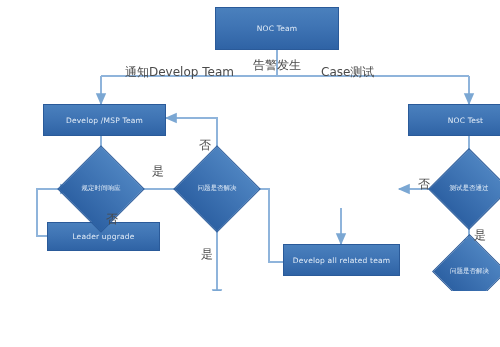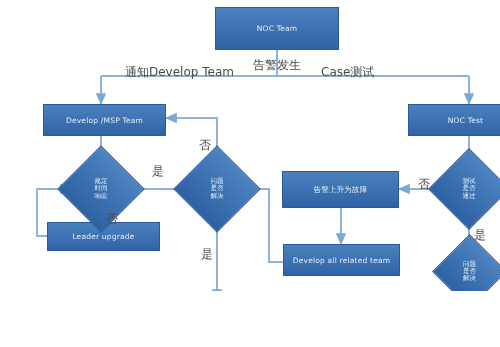--- a/index.html
+++ b/index.html
@@ -55,21 +55,20 @@
     border: 1px solid #2a5a99;
     box-sizing: border-box;
   }
   .diamond-label {
     position: absolute;
     left: 0;
     top: 0;
     width: 100%;
     height: 100%;
     display: flex;
-    flex-direction: column;
     align-items: center;
     justify-content: center;
     font-size: 6.5px;
     line-height: 1.12;
     color: #e3edf8;
     text-align: center;
     z-index: 2;
   }
   .diamond-label span { display: block; }
   .edge-label {
@@ -136,23 +135,20 @@
   </div>
 
   <div class="node box" style="left:379px; top:104px; width:115px; height:32px;">
     <span>NOC Test</span>
   </div>
 
   <div class="node box" style="left:18px; top:222px; width:113px; height:29px;">
     <span>Leader upgrade</span>
   </div>
 
-  <div class="node box" style="left:253px; top:171px; width:117px; height:37px;">
-    <span>告警上升为故障</span>
-  </div>
 
   <div class="node box" style="left:254px; top:244px; width:117px; height:32px;">
     <span>Develop all related team</span>
   </div>
 
   <div class="node box" style="left:135px; top:316px; width:114px; height:37px;padding-left:24px;">
     <span>Close</span>
   </div>
 
   <div class="diamond-wrap" style="left:41px; top:158px; width:62px; height:62px;">

